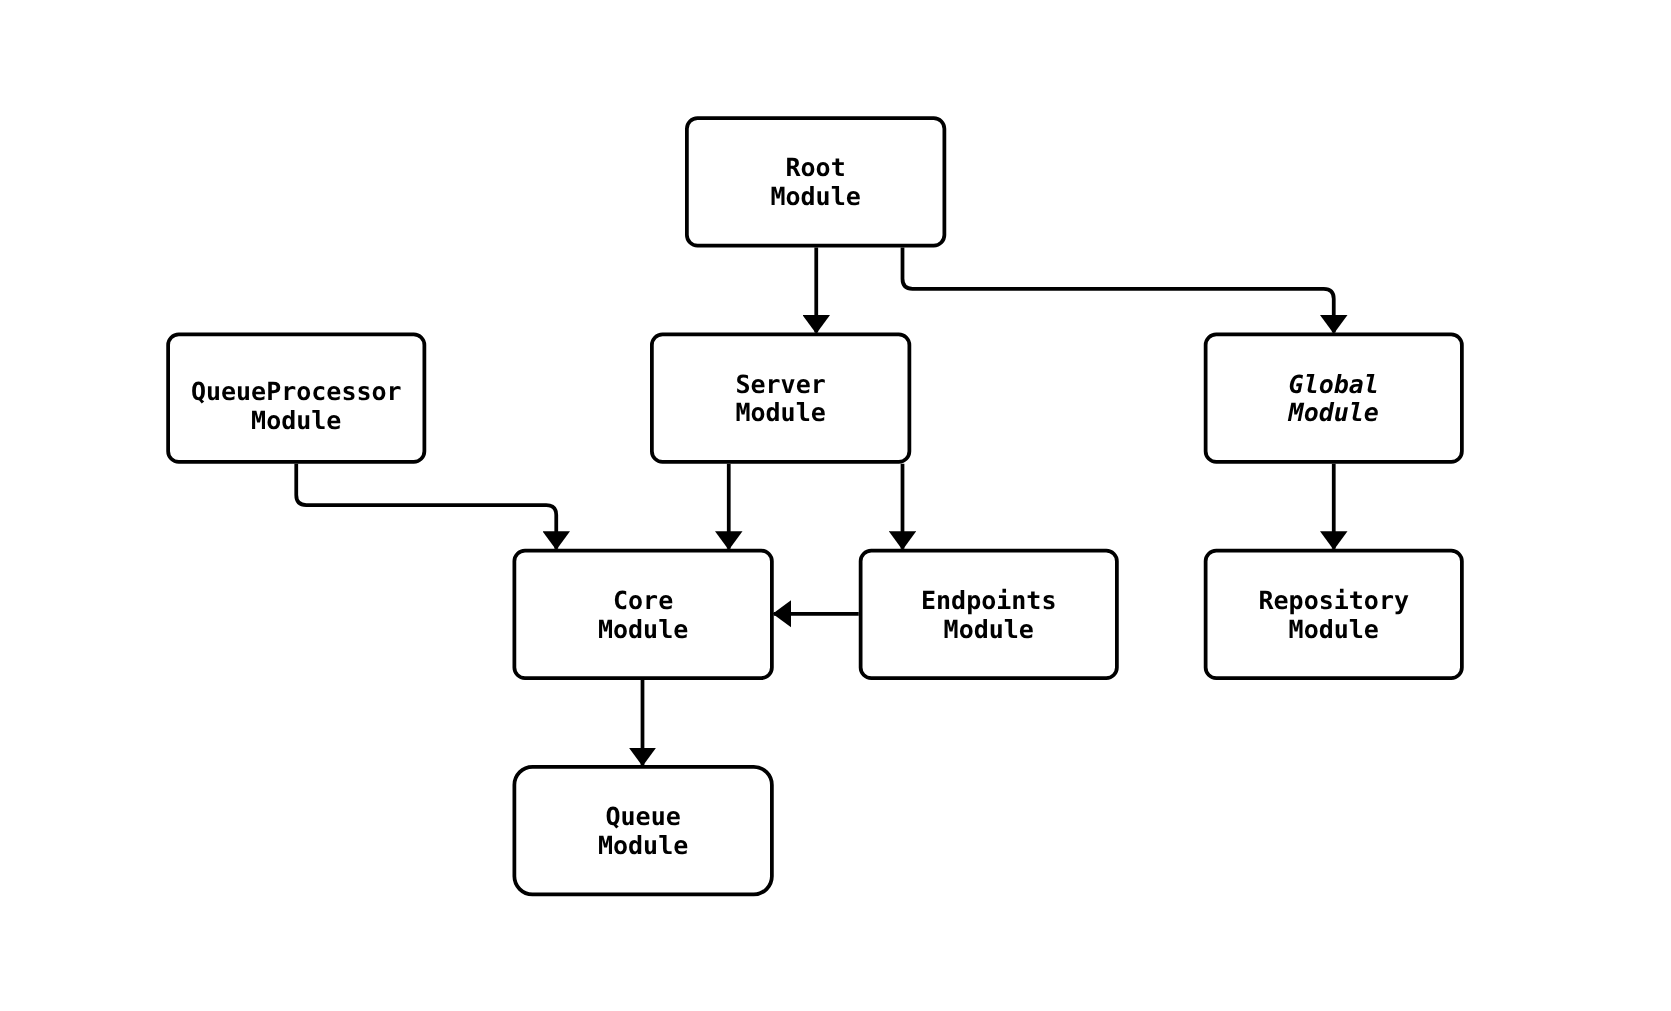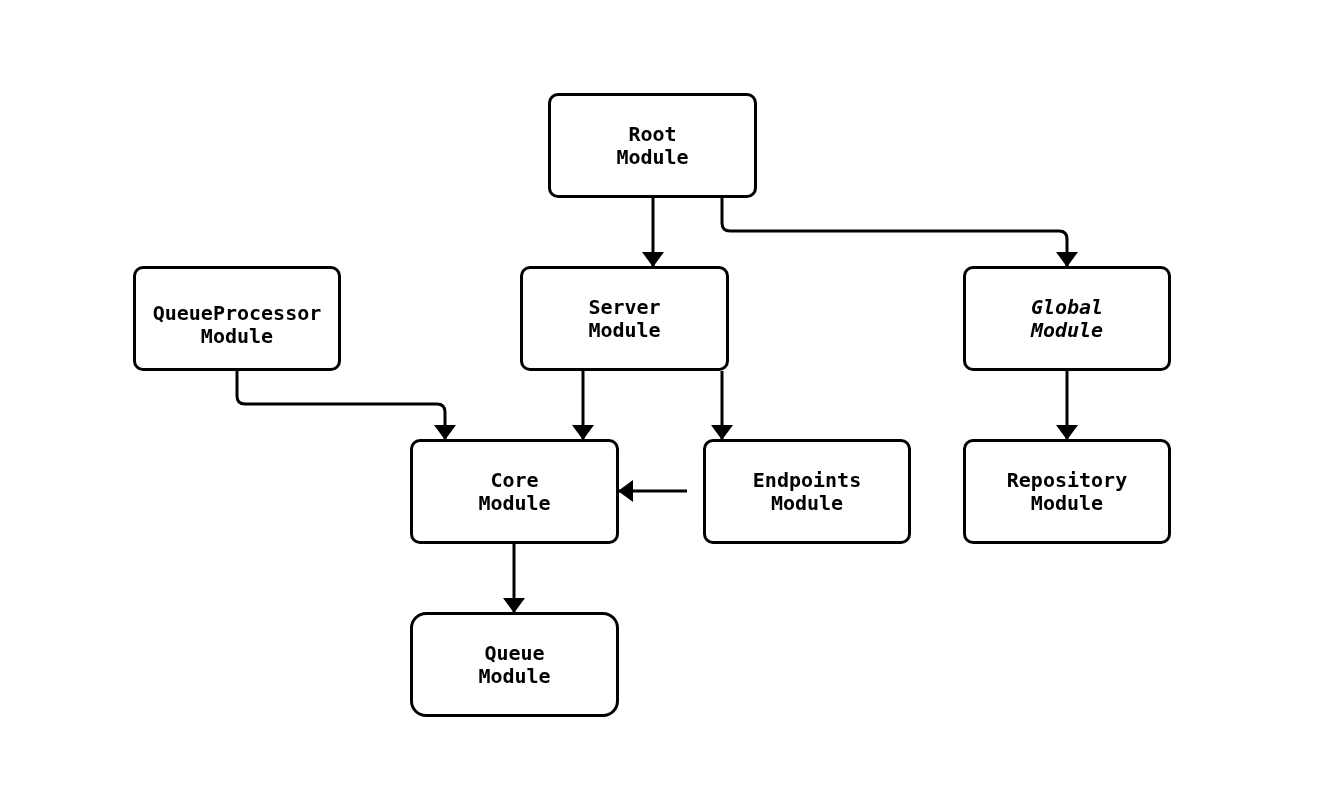--- a/index.html
+++ b/index.html
@@ -82,21 +82,21 @@
 Module</div>
     </div>
     <div class="node" style="left: 963px; top: 266px; width: 208px; height: 105px; border-color: rgb(0, 0, 0); background: rgb(255, 255, 255);">
       <div class="node-label" style="color: rgb(0, 0, 0); font-style: italic;">Global
 Module</div>
     </div>
     <div class="node" style="left: 410px; top: 439px; width: 209px; height: 105px; border-color: rgb(0, 0, 0); background: rgb(255, 255, 255);">
       <div class="node-label" style="color: rgb(0, 0, 0);">Core
 Module</div>
     </div>
-    <div class="node" style="left: 687px; top: 439px; width: 208px; height: 105px; border-color: rgb(0, 0, 0); background: rgb(255, 255, 255); margin-left: 16px;">
+    <div class="node" style="left: 687px; top: 439px; width: 208px; height: 105px; border-color: rgb(0, 0, 0); background: rgb(255, 255, 255);">
       <div class="node-label" style="color: rgb(0, 0, 0);">Endpoints
 Module</div>
     </div>
     <div class="node" style="left: 963px; top: 439px; width: 208px; height: 105px; border-color: rgb(0, 0, 0); background: rgb(255, 255, 255);">
       <div class="node-label" style="color: rgb(0, 0, 0);">Repository
 Module</div>
     </div>
     <div class="node" style="left: 410px; top: 612px; width: 209px; height: 105px; border-color: rgb(0, 0, 0); background: rgb(255, 255, 255); border-radius: 16px;">
       <div class="node-label" style="color: rgb(0, 0, 0);">Queue
 Module</div>

